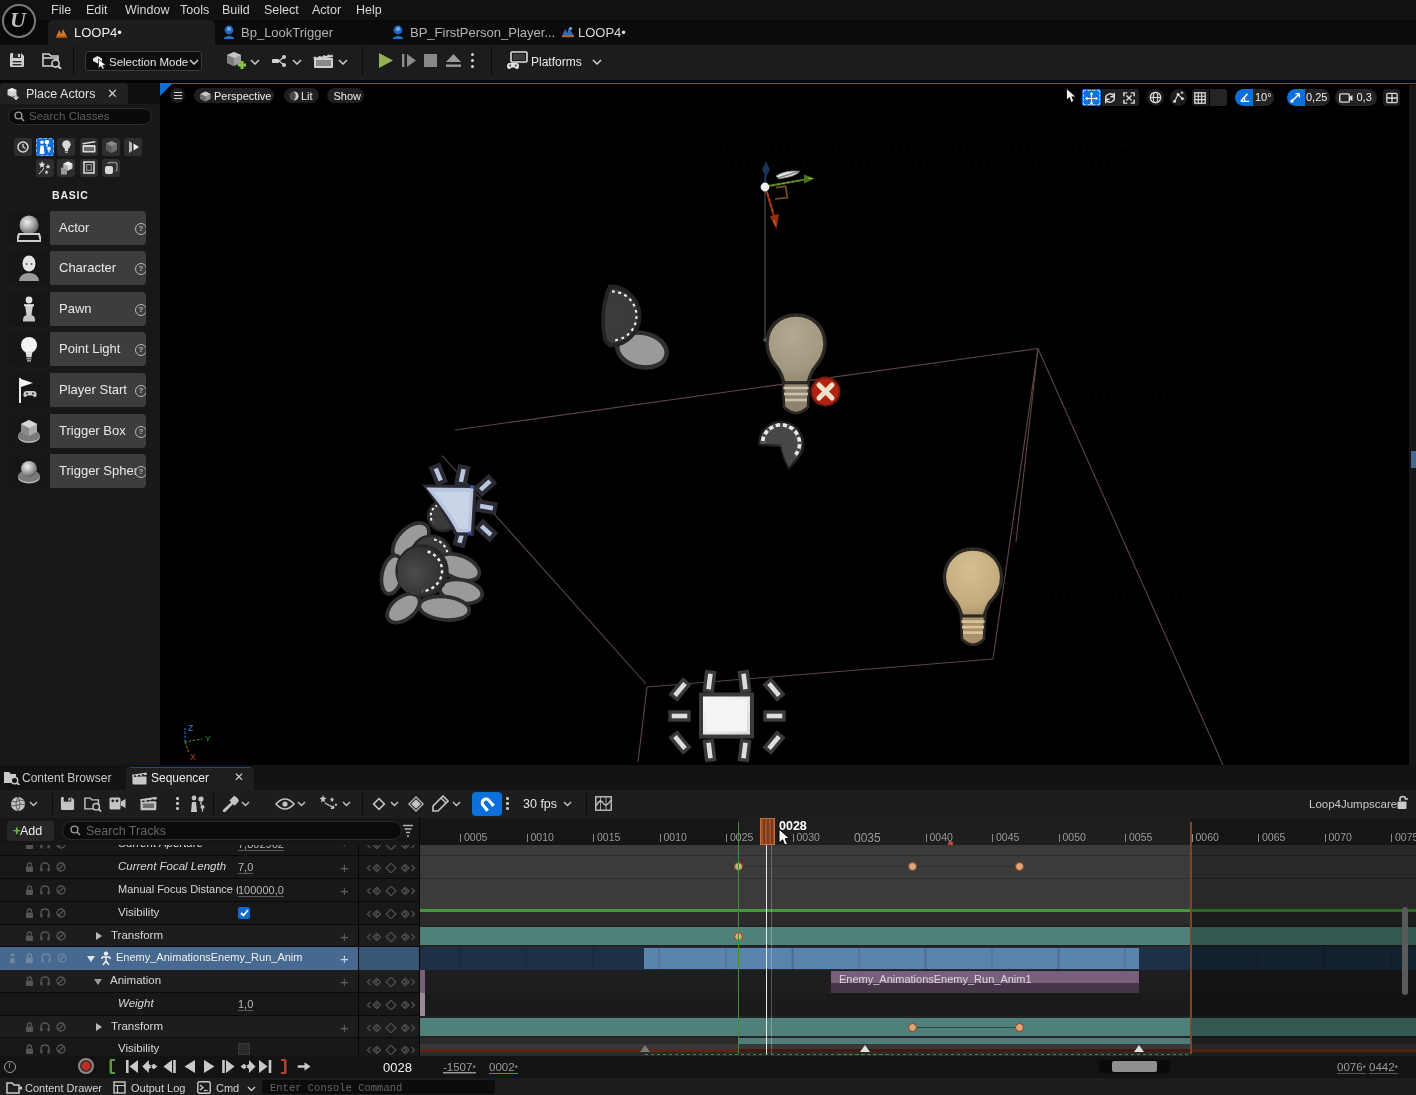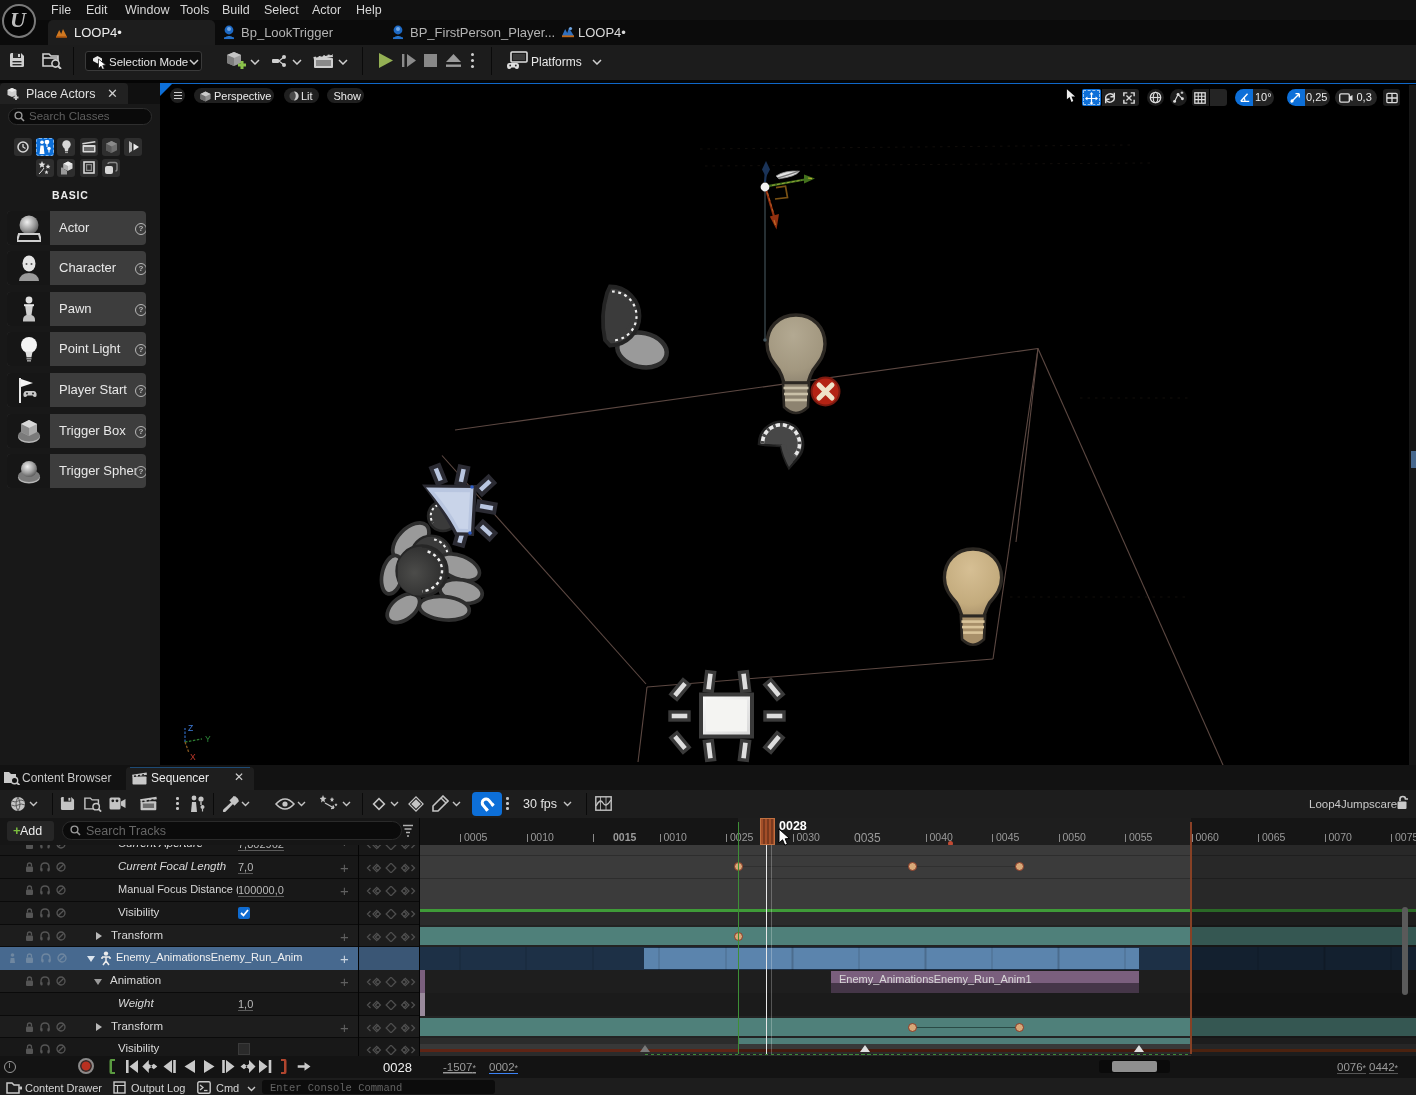--- a/index.html
+++ b/index.html
@@ -724,21 +724,21 @@
     <path d="M1 1.5 L11 1.5 M2.5 5 L9.5 5 M4 8.5 L8 8.5 M5 12 L7 12" stroke="#b0b0b0" stroke-width="1.5"></path>
   </svg>
 
   <div class="abs" style="left:420px;top:818px;width:996px;height:27px;background:#151515;overflow:hidden;" id="ruler">
     <div class="abs" style="left:318px;top:0;width:453px;height:27px;background:#1e1e1e;"></div>
     <div class="abs" style="left:40.0px;top:16px;width:1px;height:8px;background:#8a8a8a;"></div>
     <div class="abs txt" style="left:44.0px;top:13px;font-size:10.5px;color:#9a9a9a;">0005</div>
     <div class="abs" style="left:106.5px;top:16px;width:1px;height:8px;background:#8a8a8a;"></div>
     <div class="abs txt" style="left:110.5px;top:13px;font-size:10.5px;color:#9a9a9a;">0010</div>
     <div class="abs" style="left:173.0px;top:16px;width:1px;height:8px;background:#8a8a8a;"></div>
-    <div class="abs txt" style="left:193px;top:13px;font-size:10.5px;color:#9a9a9a;font-weight:bold;">0015</div>
+    <div class="abs txt" style="left:177.0px;top:13px;font-size:10.5px;color:#9a9a9a;">0015</div>
     <div class="abs" style="left:239.5px;top:16px;width:1px;height:8px;background:#8a8a8a;"></div>
     <div class="abs txt" style="left:243.5px;top:13px;font-size:10.5px;color:#9a9a9a;">0010</div>
     <div class="abs" style="left:306.0px;top:16px;width:1px;height:8px;background:#8a8a8a;"></div>
     <div class="abs txt" style="left:310.0px;top:13px;font-size:10.5px;color:#9a9a9a;">0025</div>
     <div class="abs" style="left:372.5px;top:16px;width:1px;height:8px;background:#8a8a8a;"></div>
     <div class="abs txt" style="left:376.5px;top:13px;font-size:10.5px;color:#9a9a9a;">0030</div>
     <div class="abs" style="left:439.0px;top:16px;width:1px;height:8px;background:#8a8a8a;"></div>
     <div class="abs txt" style="left:434px;top:13px;font-size:12px;color:#9a9a9a;">0035</div>
     <div class="abs" style="left:505.5px;top:16px;width:1px;height:8px;background:#8a8a8a;"></div>
     <div class="abs txt" style="left:509.5px;top:13px;font-size:10.5px;color:#9a9a9a;">0040</div>

